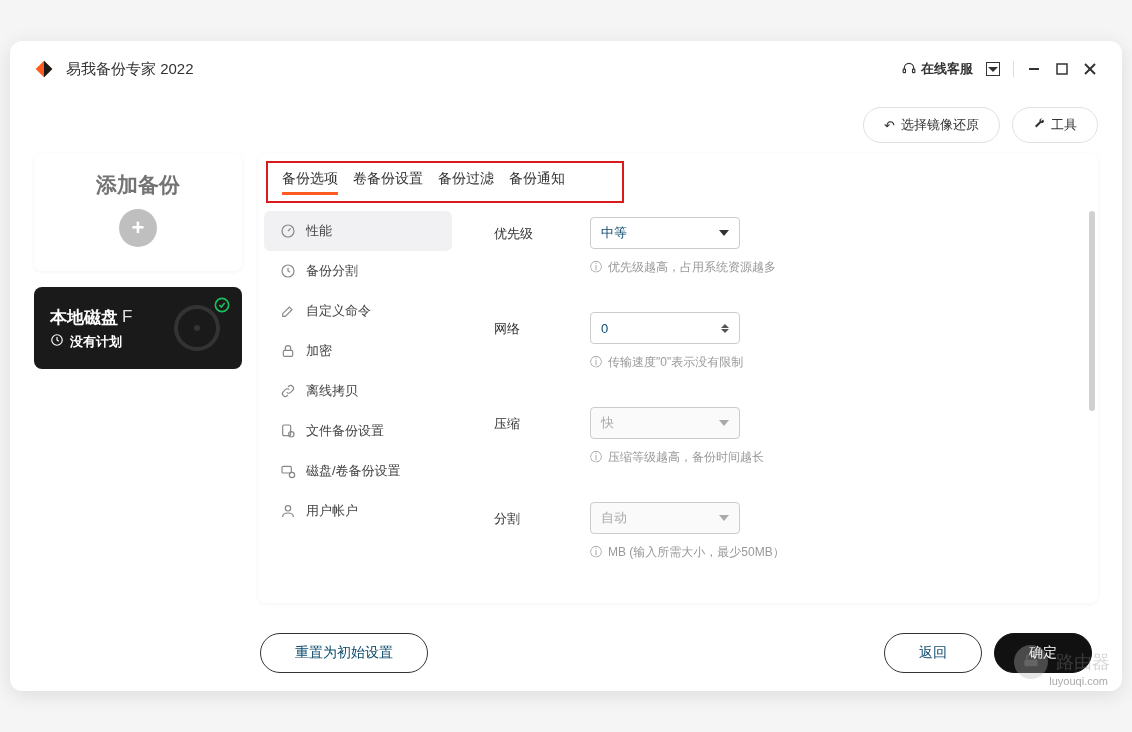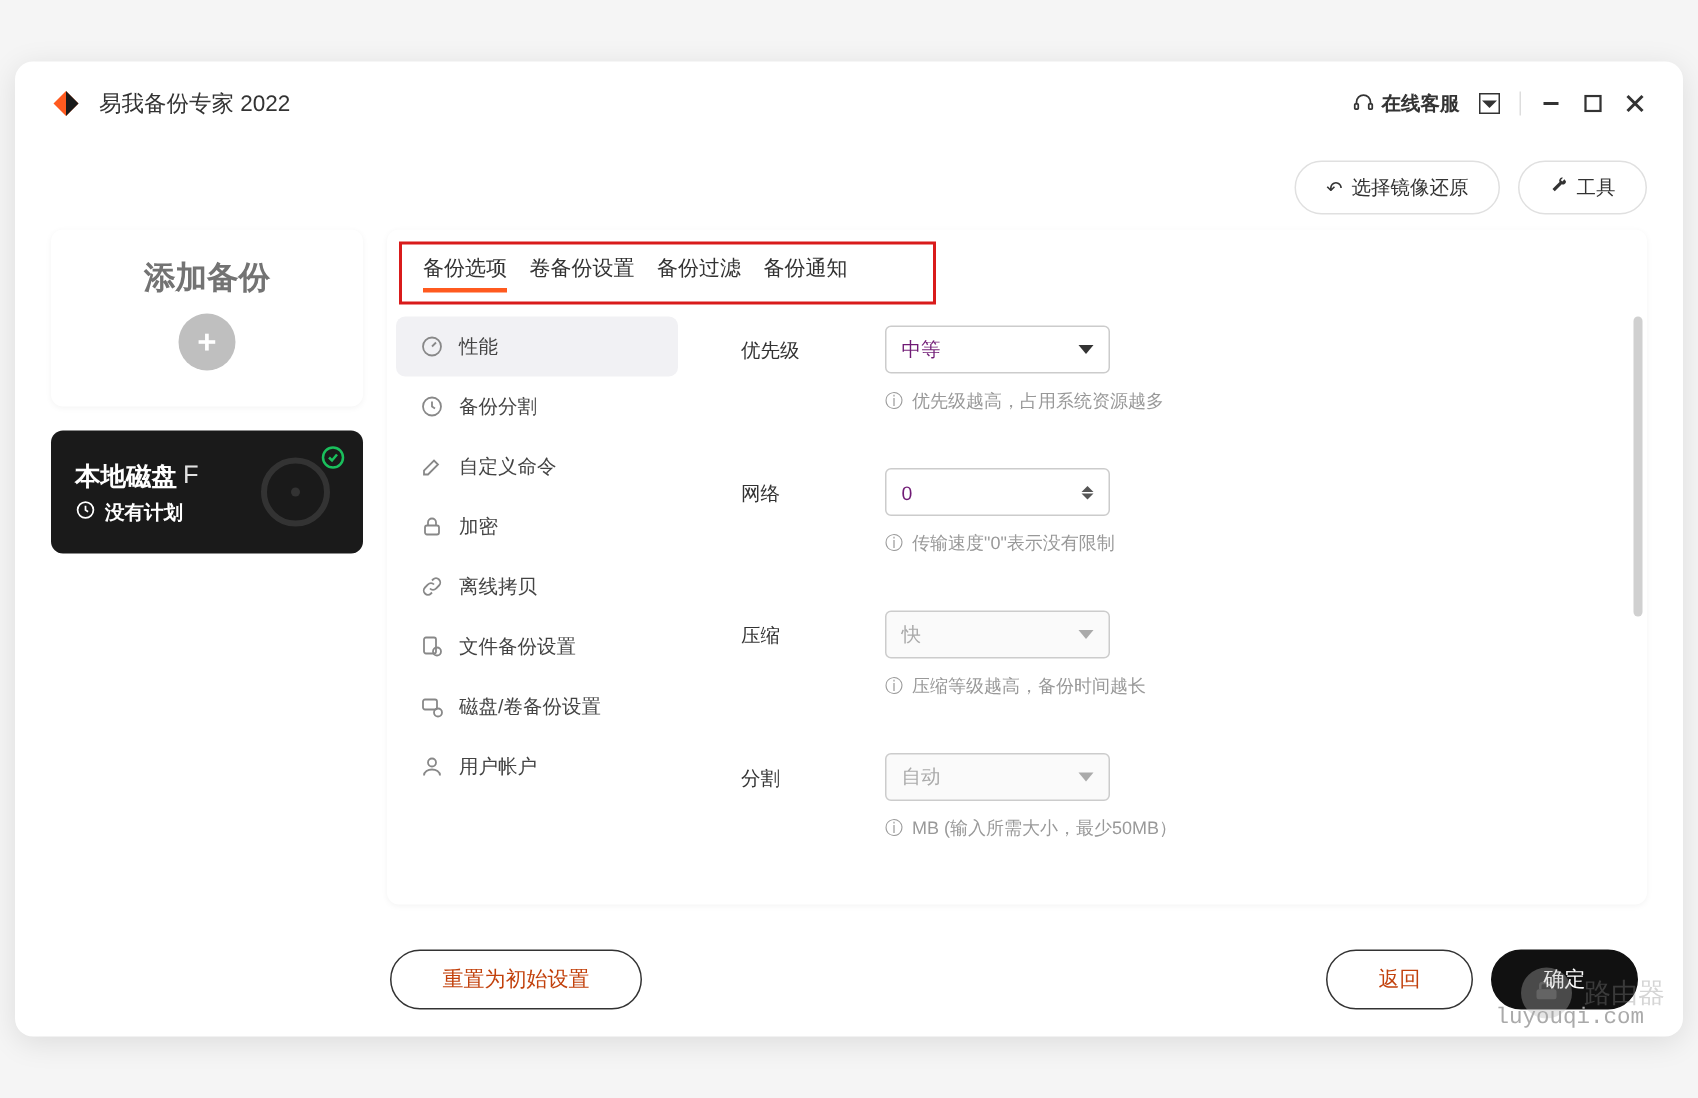--- a/index.html
+++ b/index.html
@@ -36,32 +36,32 @@
 .highlight-box { position: absolute; top: 8px; left: 8px; width: 358px; height: 42px; border: 2.5px solid #d91b1b; pointer-events: none; }
 .content-row { flex: 1; display: flex; }
 .settings-nav { width: 200px; padding: 6px 0; }
 .nav-item { height: 40px; display: flex; align-items: center; gap: 10px; padding: 0 22px; font-size: 13px; color: #444; cursor: pointer; }
 .nav-item.active { background: #f1f1f4; border-radius: 6px; margin: 0 6px; padding: 0 16px; }
 .nav-icon { width: 16px; height: 16px; flex-shrink: 0; color: #888; }
 .settings-form { flex: 1; padding: 12px 24px 12px 36px; display: flex; flex-direction: column; gap: 36px; position: relative; }
 .fld { display: flex; align-items: flex-start; gap: 40px; }
 .fld-label { font-size: 13px; color: #333; width: 56px; padding-top: 8px; }
 .fld-body { display: flex; flex-direction: column; gap: 10px; }
-.combo { width: 150px; height: 32px; border: 1px solid #ccc; border-radius: 4px; padding: 0 10px; display: flex; align-items: center; justify-content: space-between; font-size: 13px; color: #701a75; background: #fff; cursor: pointer; }
+.combo { width: 150px; height: 32px; border: 1px solid #ccc; border-radius: 4px; padding: 0 10px; display: flex; align-items: center; justify-content: space-between; font-size: 13px; color: #0c4a6e; background: #fff; cursor: pointer; }
 .combo.disabled { color: #aaa; background: #fafafa; cursor: default; }
 .hint { font-size: 12px; color: #999; display: flex; align-items: center; gap: 6px; }
 .scrollbar { position: absolute; right: 3px; top: 6px; width: 6px; height: 200px; background: #d0d0d0; border-radius: 3px; }
 .bottom-row { height: 76px; display: flex; align-items: center; padding: 0 30px; gap: 12px; }
 .bottom-spacer { flex: 1; }
-.btn { padding: 10px 34px; border-radius: 22px; border: 1.5px solid #333; background: #fff; font-size: 14px; color: #c2410c; cursor: pointer; }
+.btn { padding: 10px 34px; border-radius: 22px; border: 1.5px solid #333; background: #fff; font-size: 14px; color: #0c4a6e; cursor: pointer; }
 .btn.primary { background: #111; color: #fff; border-color: #111; }
 .watermark { position: absolute; right: 12px; bottom: 12px; display: flex; align-items: center; gap: 8px; opacity: 0.35; pointer-events: none; }
 .wm-circle { width: 34px; height: 34px; border-radius: 50%; background: #b5b5b5; display: flex; align-items: center; justify-content: center; }
 .wm-text { font-size: 18px; color: #888; font-weight: 400; font-family: Liberation Serif, serif; }
-.wm-sub { font-size: 15px; color: #aaa; position: absolute; right: 26px; bottom: 4px; font-family: Liberation Mono, monospace; }
+.wm-sub { font-size: 11px; color: #aaa; position: absolute; right: 14px; bottom: 4px; }
 .caret { border-left: 5px solid transparent; border-right: 5px solid transparent; border-top: 6px solid #333; }
 .spinner-arrows { display:flex; flex-direction:column; gap:1px; }
 .spinner-arrows span { border-left:4px solid transparent; border-right:4px solid transparent; }
 .spinner-up { border-bottom:4px solid #555; }
 .spinner-down { border-top:4px solid #555; }
 </style>
 </head>
 <body>
 
 <div class="window">

